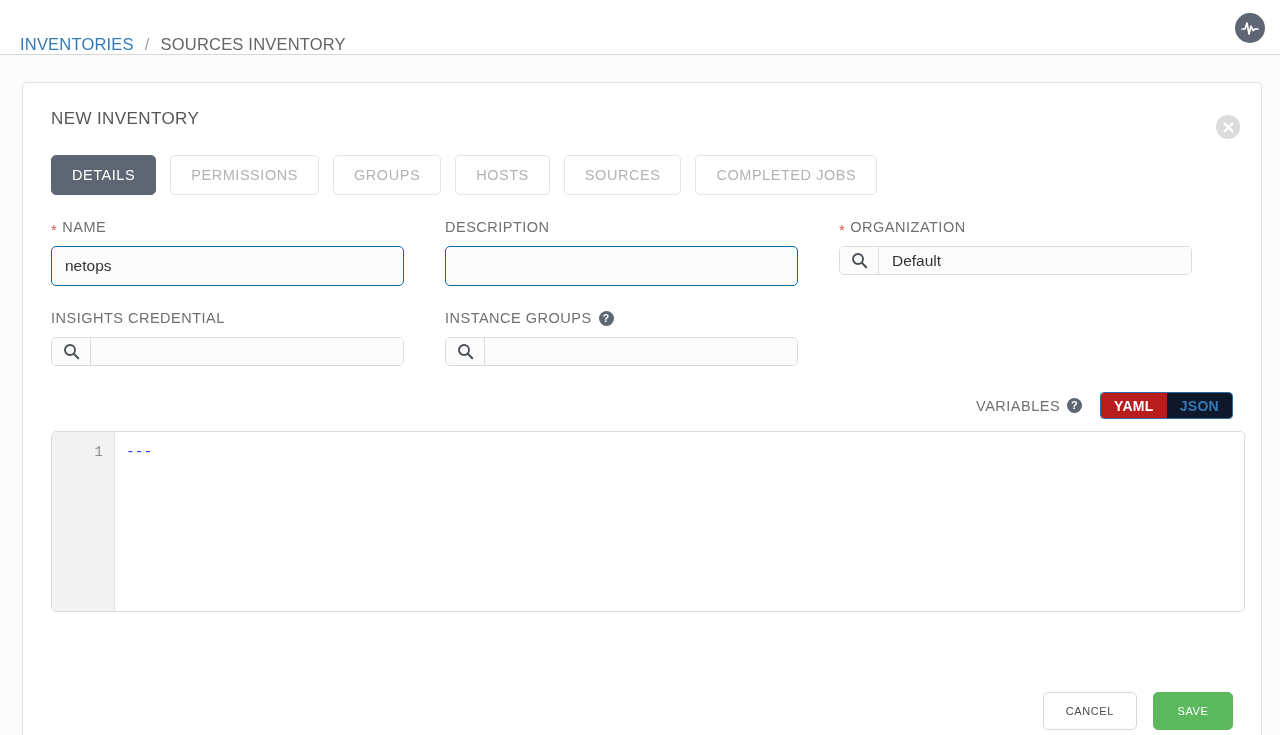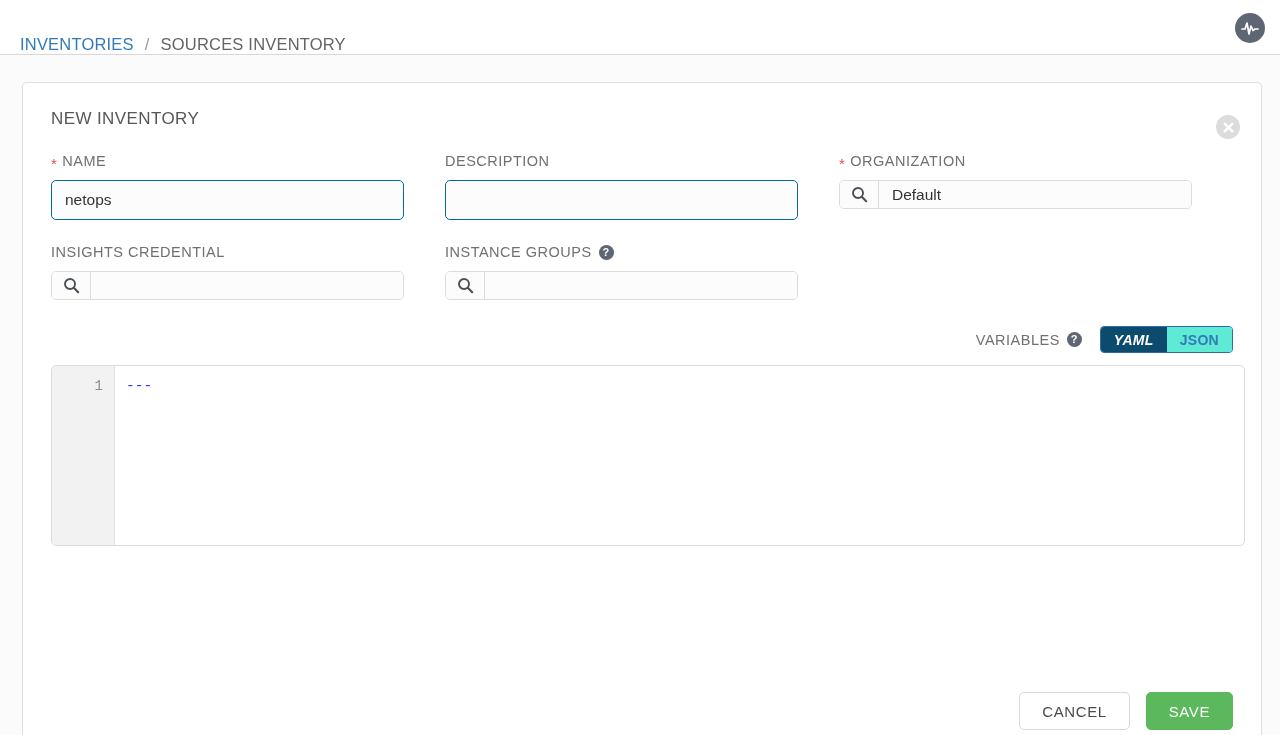--- a/index.html
+++ b/index.html
@@ -234,27 +234,26 @@
     border: 1px solid #2e6da4;
   }
   .toggle .opt {
     padding: 0 13px;
     display: flex;
     align-items: center;
     font-size: 14px;
     font-weight: bold;
     letter-spacing: .3px;
     cursor: pointer;
-    background: #5eead4;
+    background: #0f172a;
     color: #337ab7;
   }
   .toggle .opt.on {
-    background: #0c4a6e;
+    background: #b91c1c;
     color: #ffffff;
-    font-style: italic;
   }
 
   .editor {
     margin-top: 12px;
     height: 181px;
     width: 1194px;
     border: 1px solid #dcdcdc;
     border-radius: 5px;
     display: flex;
     overflow: hidden;
@@ -290,21 +289,21 @@
     right: 28px;
     bottom: 12px;
     display: flex;
     gap: 16px;
   }
   .btn {
     height: 38px;
     min-width: 80px;
     padding: 0 22px;
     border-radius: 5px;
-    font-size: 15px;
+    font-size: 11px;
     letter-spacing: .6px;
     display: flex;
     align-items: center;
     justify-content: center;
     cursor: pointer;
     font-family: "Liberation Sans", sans-serif;
     border: 1px solid transparent;
   }
   .btn-cancel {
     background: #ffffff;
@@ -338,20 +337,40 @@
 
   <div class="card-title">NEW INVENTORY</div>
 
   <div class="card-close">
     <svg width="11" height="11" viewBox="0 0 11 11" aria-hidden="true">
       <line x1="1.6" y1="1.6" x2="9.4" y2="9.4" stroke="#ffffff" stroke-width="2.3" stroke-linecap="round"></line>
       <line x1="9.4" y1="1.6" x2="1.6" y2="9.4" stroke="#ffffff" stroke-width="2.3" stroke-linecap="round"></line>
     </svg>
   </div>
 
+  <div class="tabs">
+    <div class="tab active">
+      <span>DETAILS</span>
+    </div>
+    <div class="tab">
+      <span>PERMISSIONS</span>
+    </div>
+    <div class="tab">
+      <span>GROUPS</span>
+    </div>
+    <div class="tab">
+      <span>HOSTS</span>
+    </div>
+    <div class="tab">
+      <span>SOURCES</span>
+    </div>
+    <div class="tab">
+      <span>COMPLETED JOBS</span>
+    </div>
+  </div>
 
   <div class="form-row">
 
     <div class="col">
       <div class="field-label">
         <span class="req-star">*</span>
         <span>NAME</span>
       </div>
       <input class="input" type="text" value="netops" style="">
     </div>

